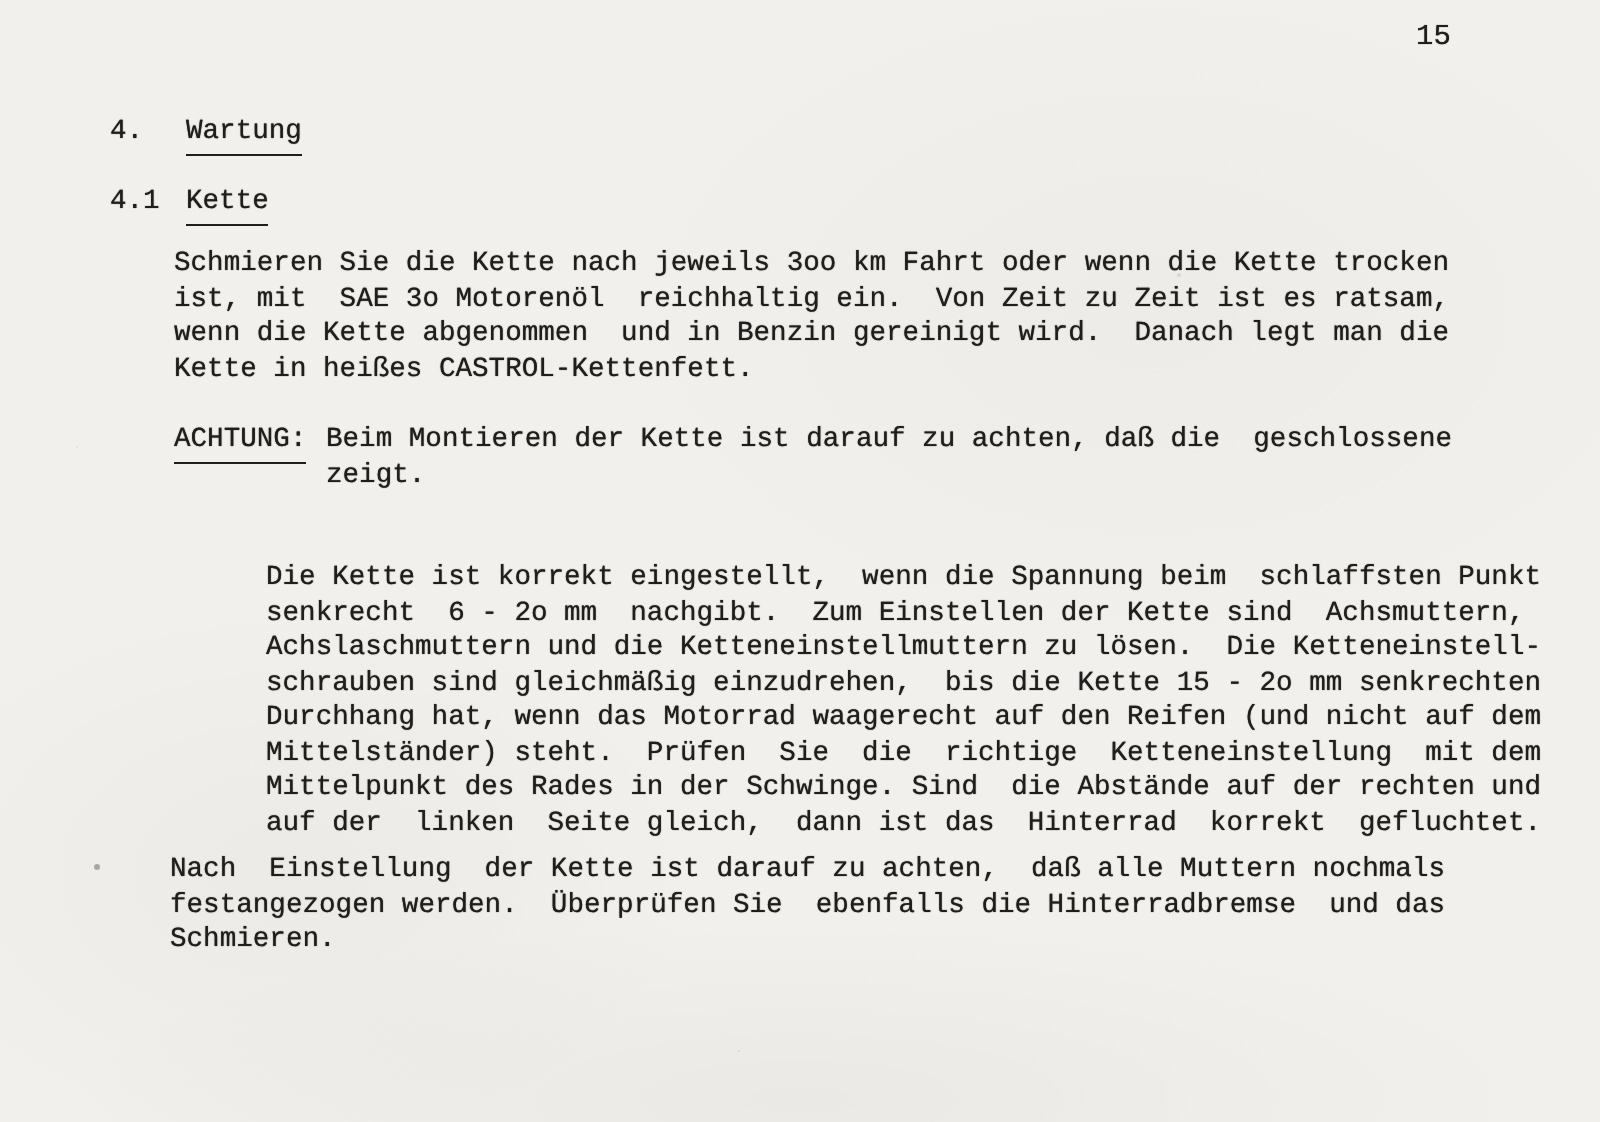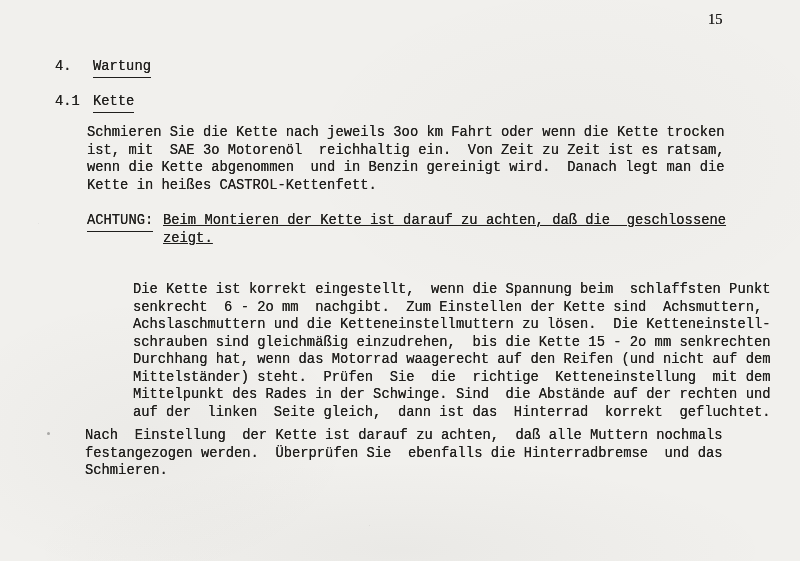--- a/index.html
+++ b/index.html
@@ -39,21 +39,20 @@
     letter-spacing: 0;
     text-shadow: 0 0 0.55px rgba(25,24,22,0.9);
   }
   .page-number {
     position: absolute;
     left: 708px;
     top: 10px;
     font-size: 14.5px;
     line-height: 18px;
     text-shadow: 0 0 0.5px rgba(25,24,22,0.85);
-    font-family: Liberation Serif, serif;
   }
   .heading {
     position: absolute;
     left: 55px;
     display: flex;
     white-space: pre;
   }
   .heading .hnum {
     display: inline-block;
     width: 38px;
@@ -74,21 +73,20 @@
   .p3 { left: 85px; top: 427px; }
   .line {
     white-space: pre;
   }
   .achtung {
     position: absolute;
     left: 87px;
     top: 212px;
     display: flex;
     align-items: flex-start;
-    text-decoration: underline;
   }
   .achtung .alabel {
     flex: 0 0 76px;
     white-space: pre;
   }
   .achtung .alabel span {
     display: inline-block;
     border-bottom: 1.6px solid #1f1e1c;
     padding-bottom: 1.5px;
   }

